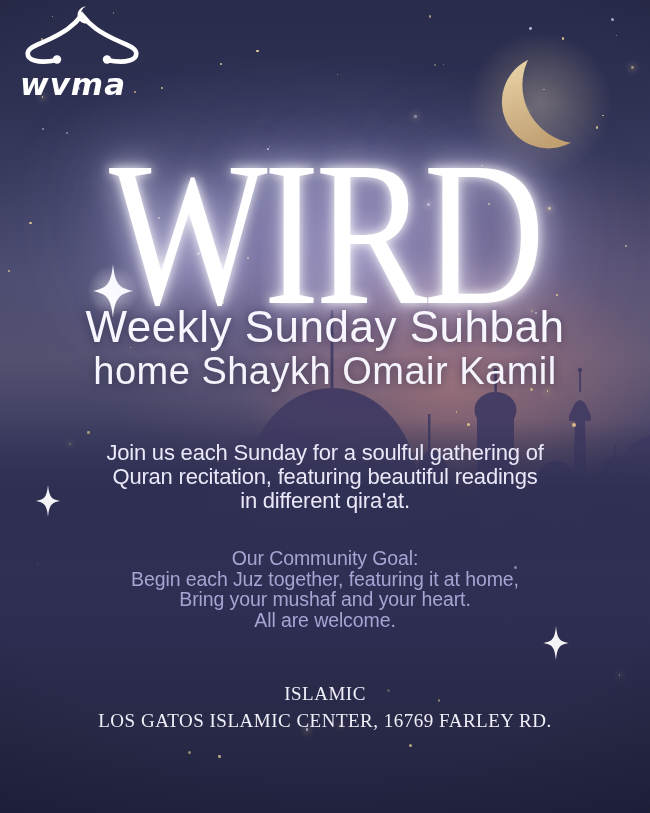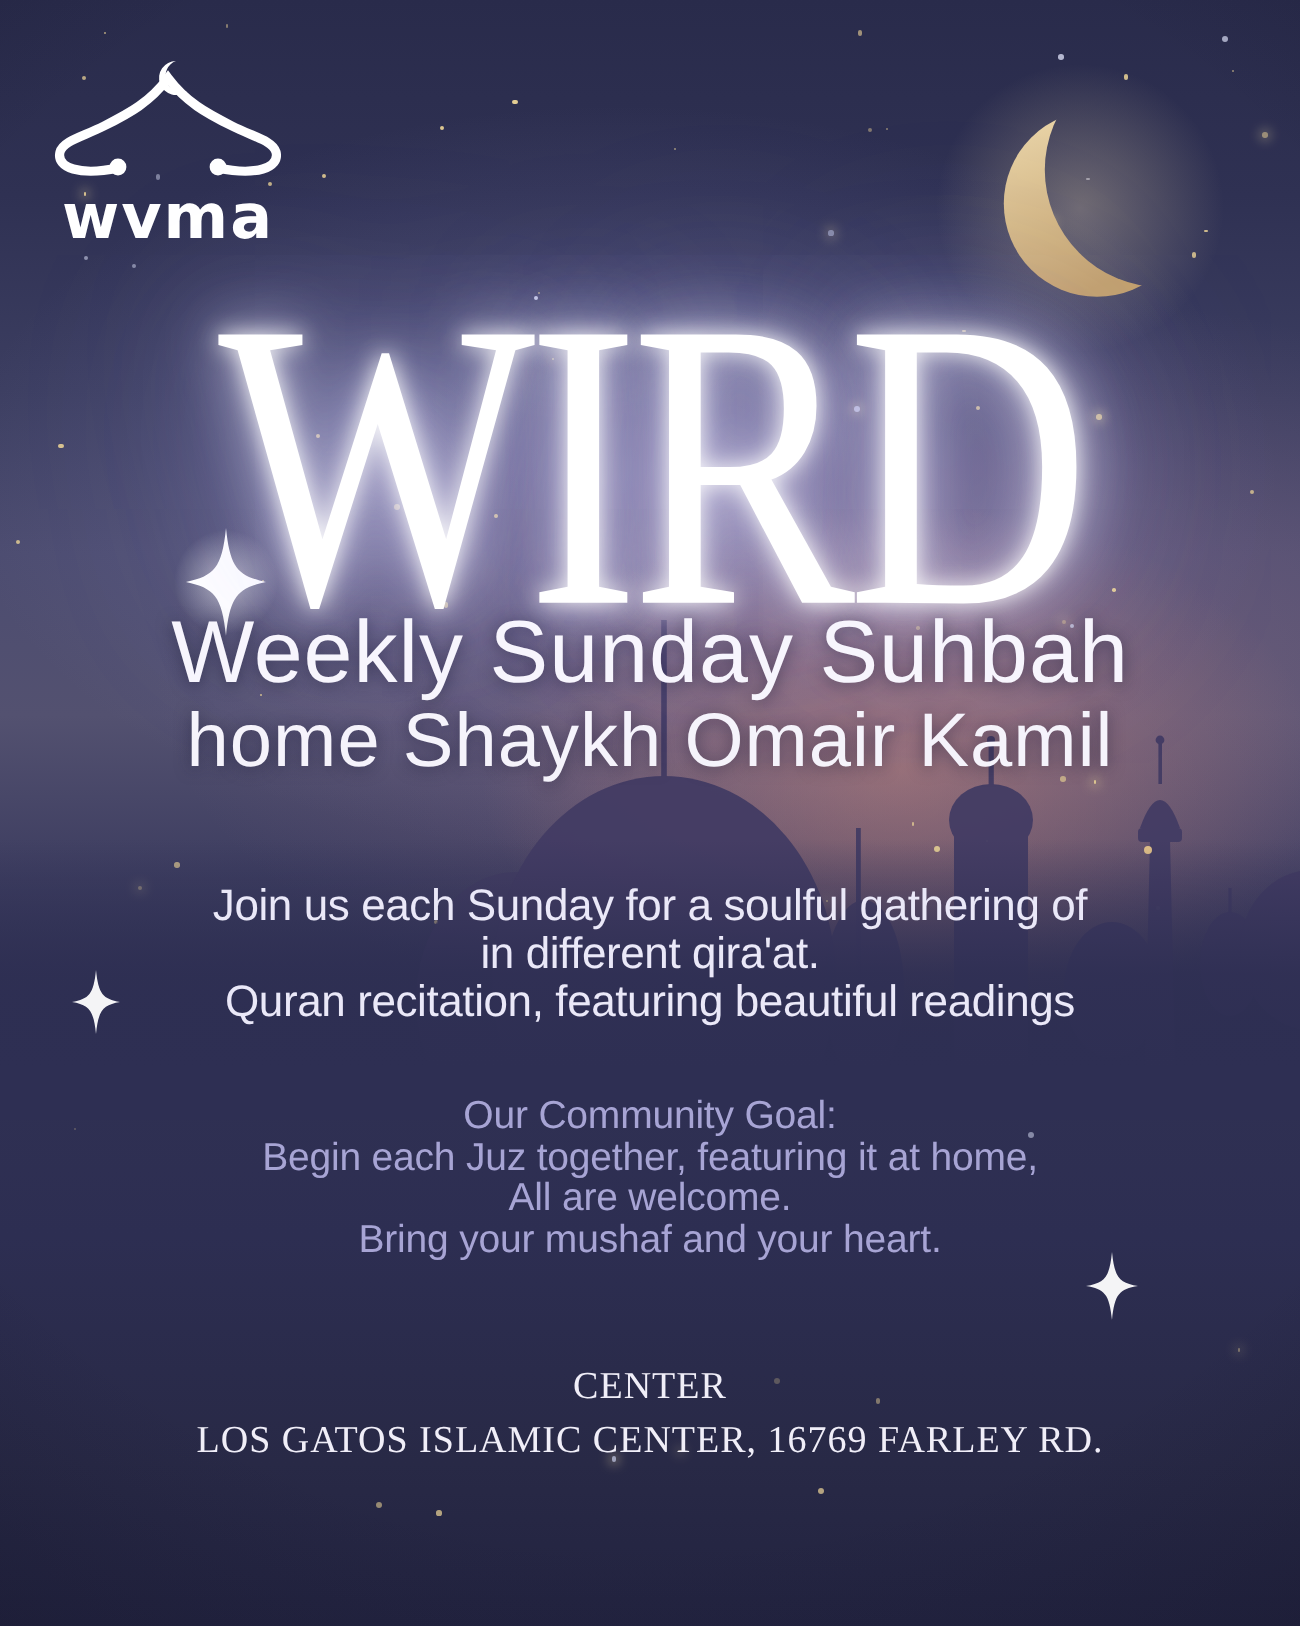--- a/index.html
+++ b/index.html
@@ -23,21 +23,21 @@
   .bg-blend{
     position:absolute;left:0;top:300px;width:650px;height:260px;z-index:3;
     background:linear-gradient(180deg, rgba(46,47,83,0) 46%, rgba(45,46,82,0.85) 72%, #2e2f53 90%);
   }
   .decor{position:absolute;inset:0;z-index:4;pointer-events:none;}
   .vignette{
     position:absolute;inset:0;z-index:5;pointer-events:none;
     background:radial-gradient(ellipse 115% 88% at 50% 44%, rgba(0,0,0,0) 58%, rgba(16,16,34,0.55) 100%);
   }
   
-  .logo{position:absolute;left:20px;top:28px;width:128px;z-index:6;text-align:center;}
+  .logo{position:absolute;left:20px;top:4px;width:128px;z-index:6;text-align:left;font-style:italic;}
   .logo-word{
     margin-top:1px;color:#ffffff;font-weight:bold;font-size:31px;line-height:1;
     letter-spacing:1px;font-family:"DejaVu Sans","Liberation Sans",sans-serif;
   }
   
   .txt{position:absolute;left:0;width:650px;text-align:center;z-index:6;}
   .title{
     top:138px;
     font-family:"Liberation Serif","DejaVu Serif",serif;
     font-size:168px;line-height:1;font-weight:400;color:#ffffff;letter-spacing:-4px;
@@ -226,29 +226,29 @@
     </svg>
     <div class="logo-word">wvma</div>
   </div>
 
   <div class="txt title">WIRD</div>
   <div class="txt subtitle1">Weekly Sunday Suhbah</div>
   <div class="txt subtitle2">home Shaykh Omair Kamil</div>
 
   <div class="txt intro">
     <div>Join us each Sunday for a soulful gathering of</div>
+    <div>Quran recitation, featuring beautiful readings</div>
     <div>in different qira'at.</div>
-    <div>Quran recitation, featuring beautiful readings</div>
   </div>
 
   <div class="txt goal">
     <div>Our Community Goal:</div>
     <div>Begin each Juz together, featuring it at home,</div>
+    <div>Bring your mushaf and your heart.</div>
     <div>All are welcome.</div>
-    <div>Bring your mushaf and your heart.</div>
   </div>
 
   <div class="txt details">
-    <div>CENTER</div>
+    <div>ISLAMIC</div>
     <div>LOS GATOS ISLAMIC CENTER, 16769 FARLEY RD.</div>
   </div>
 
 </div>
 
 </body></html>

